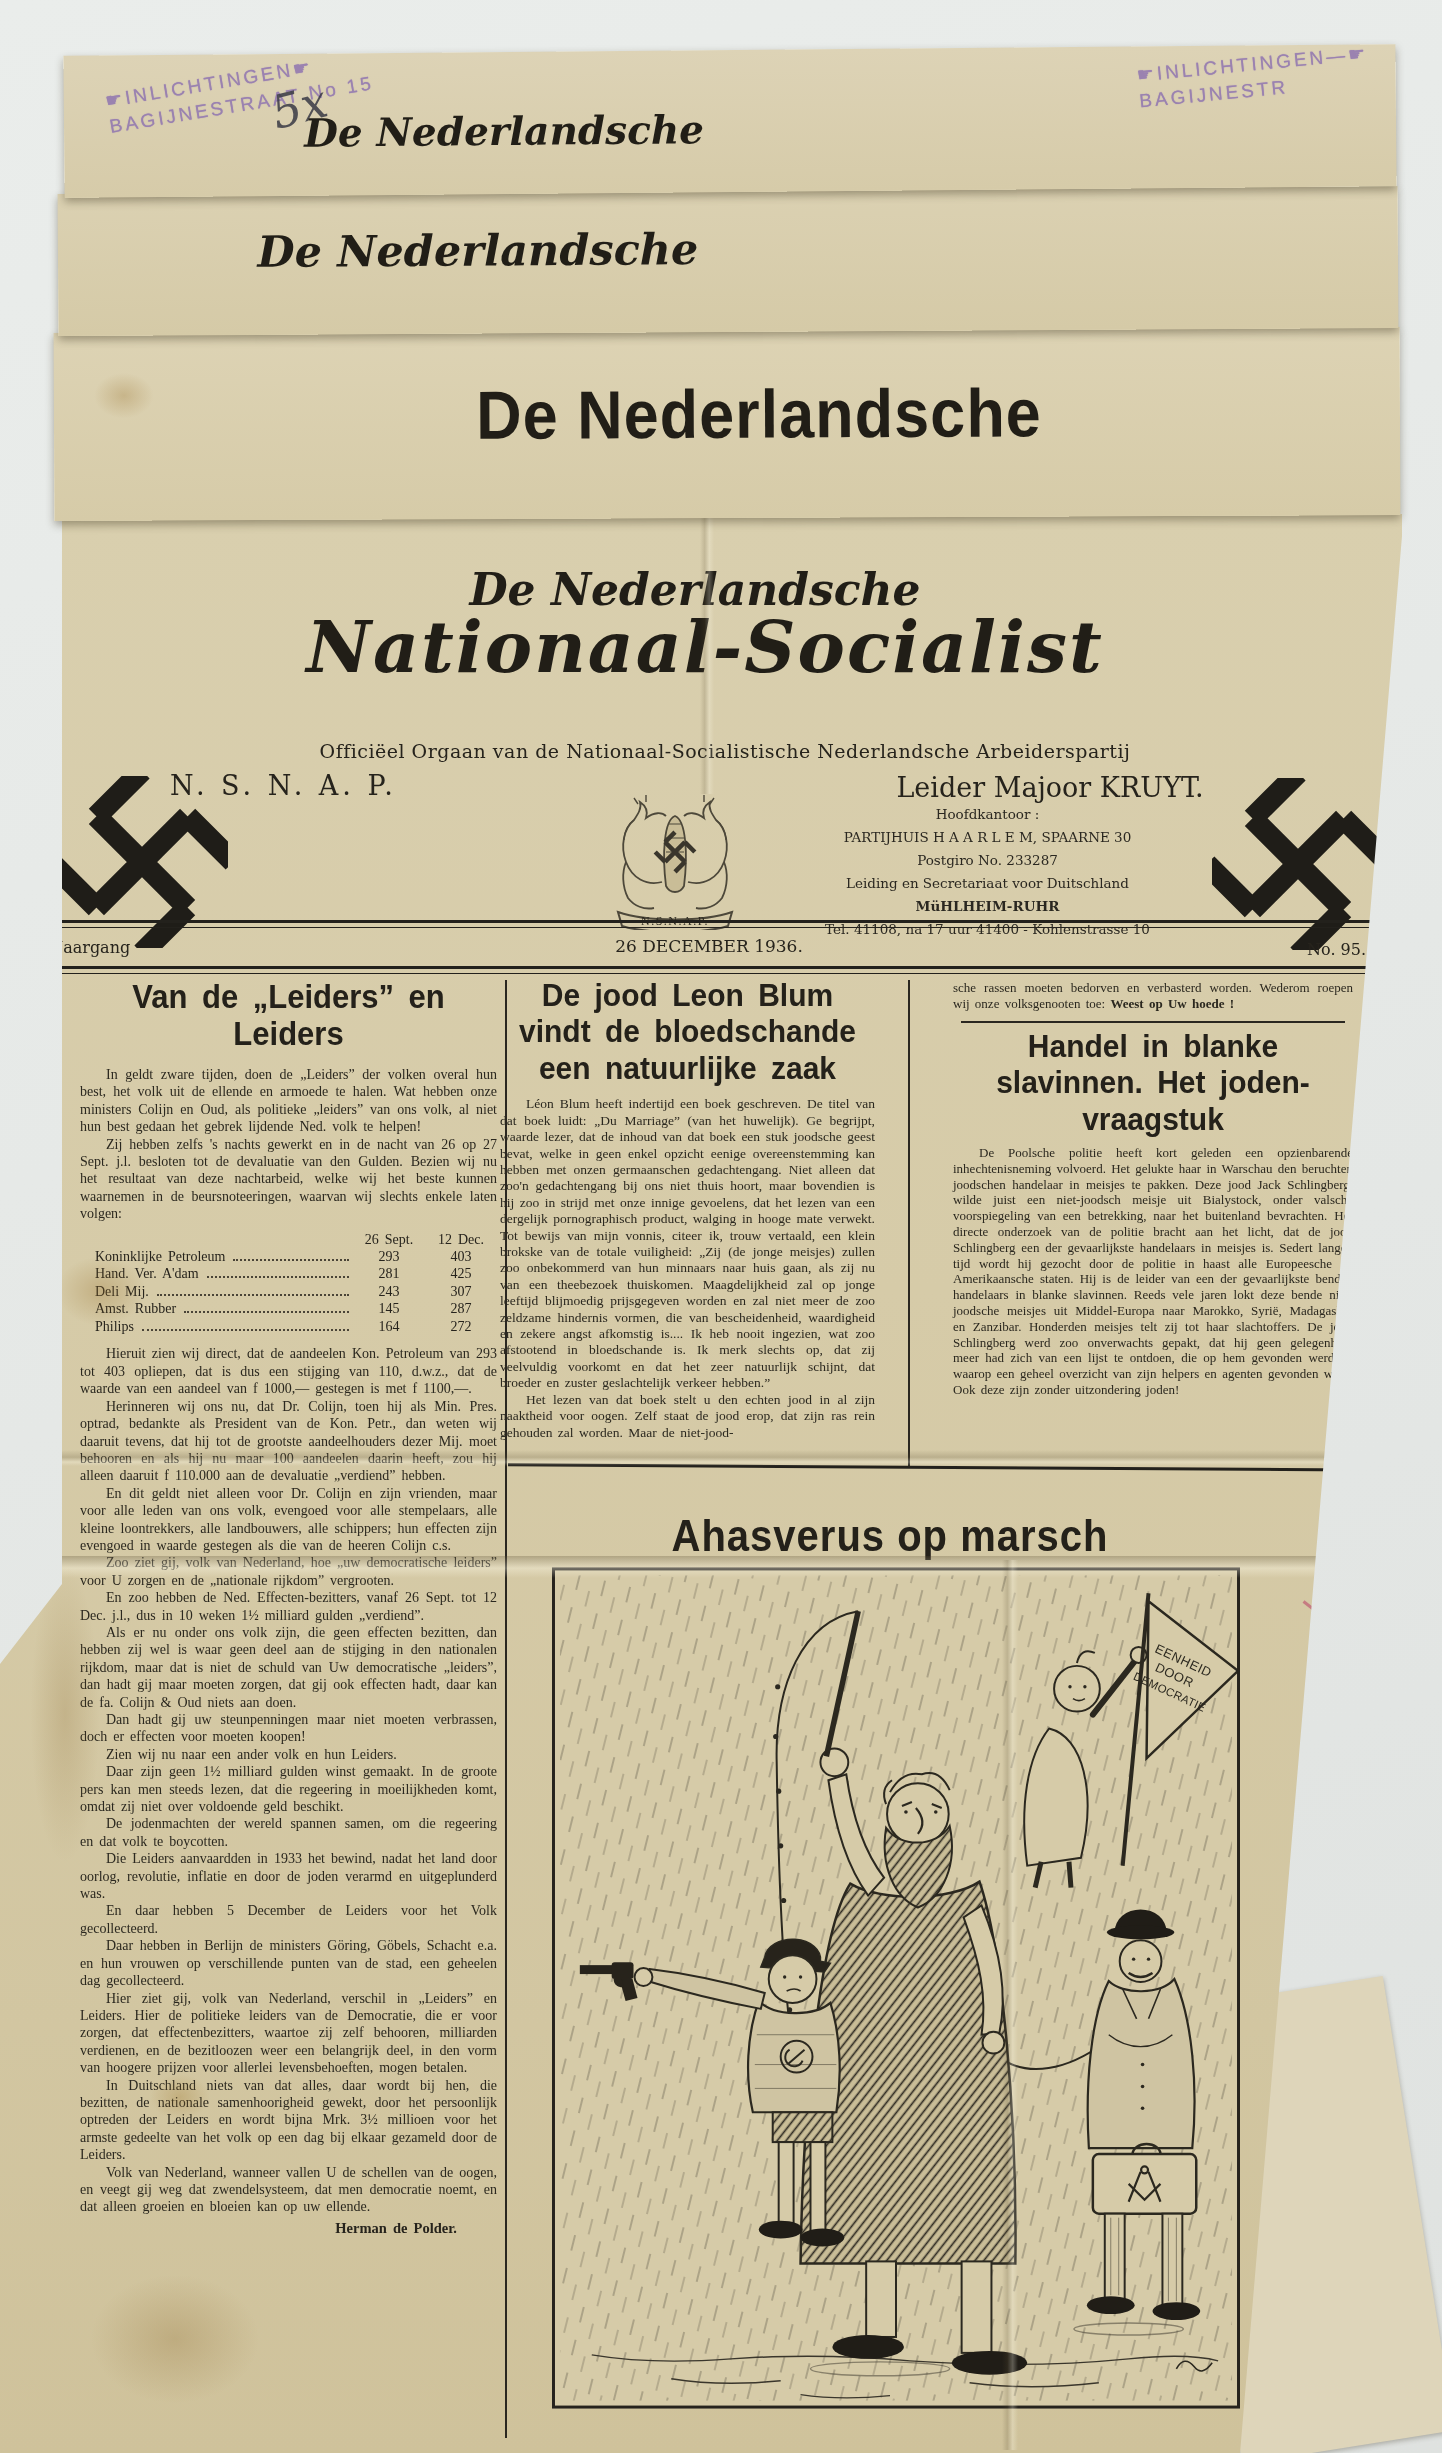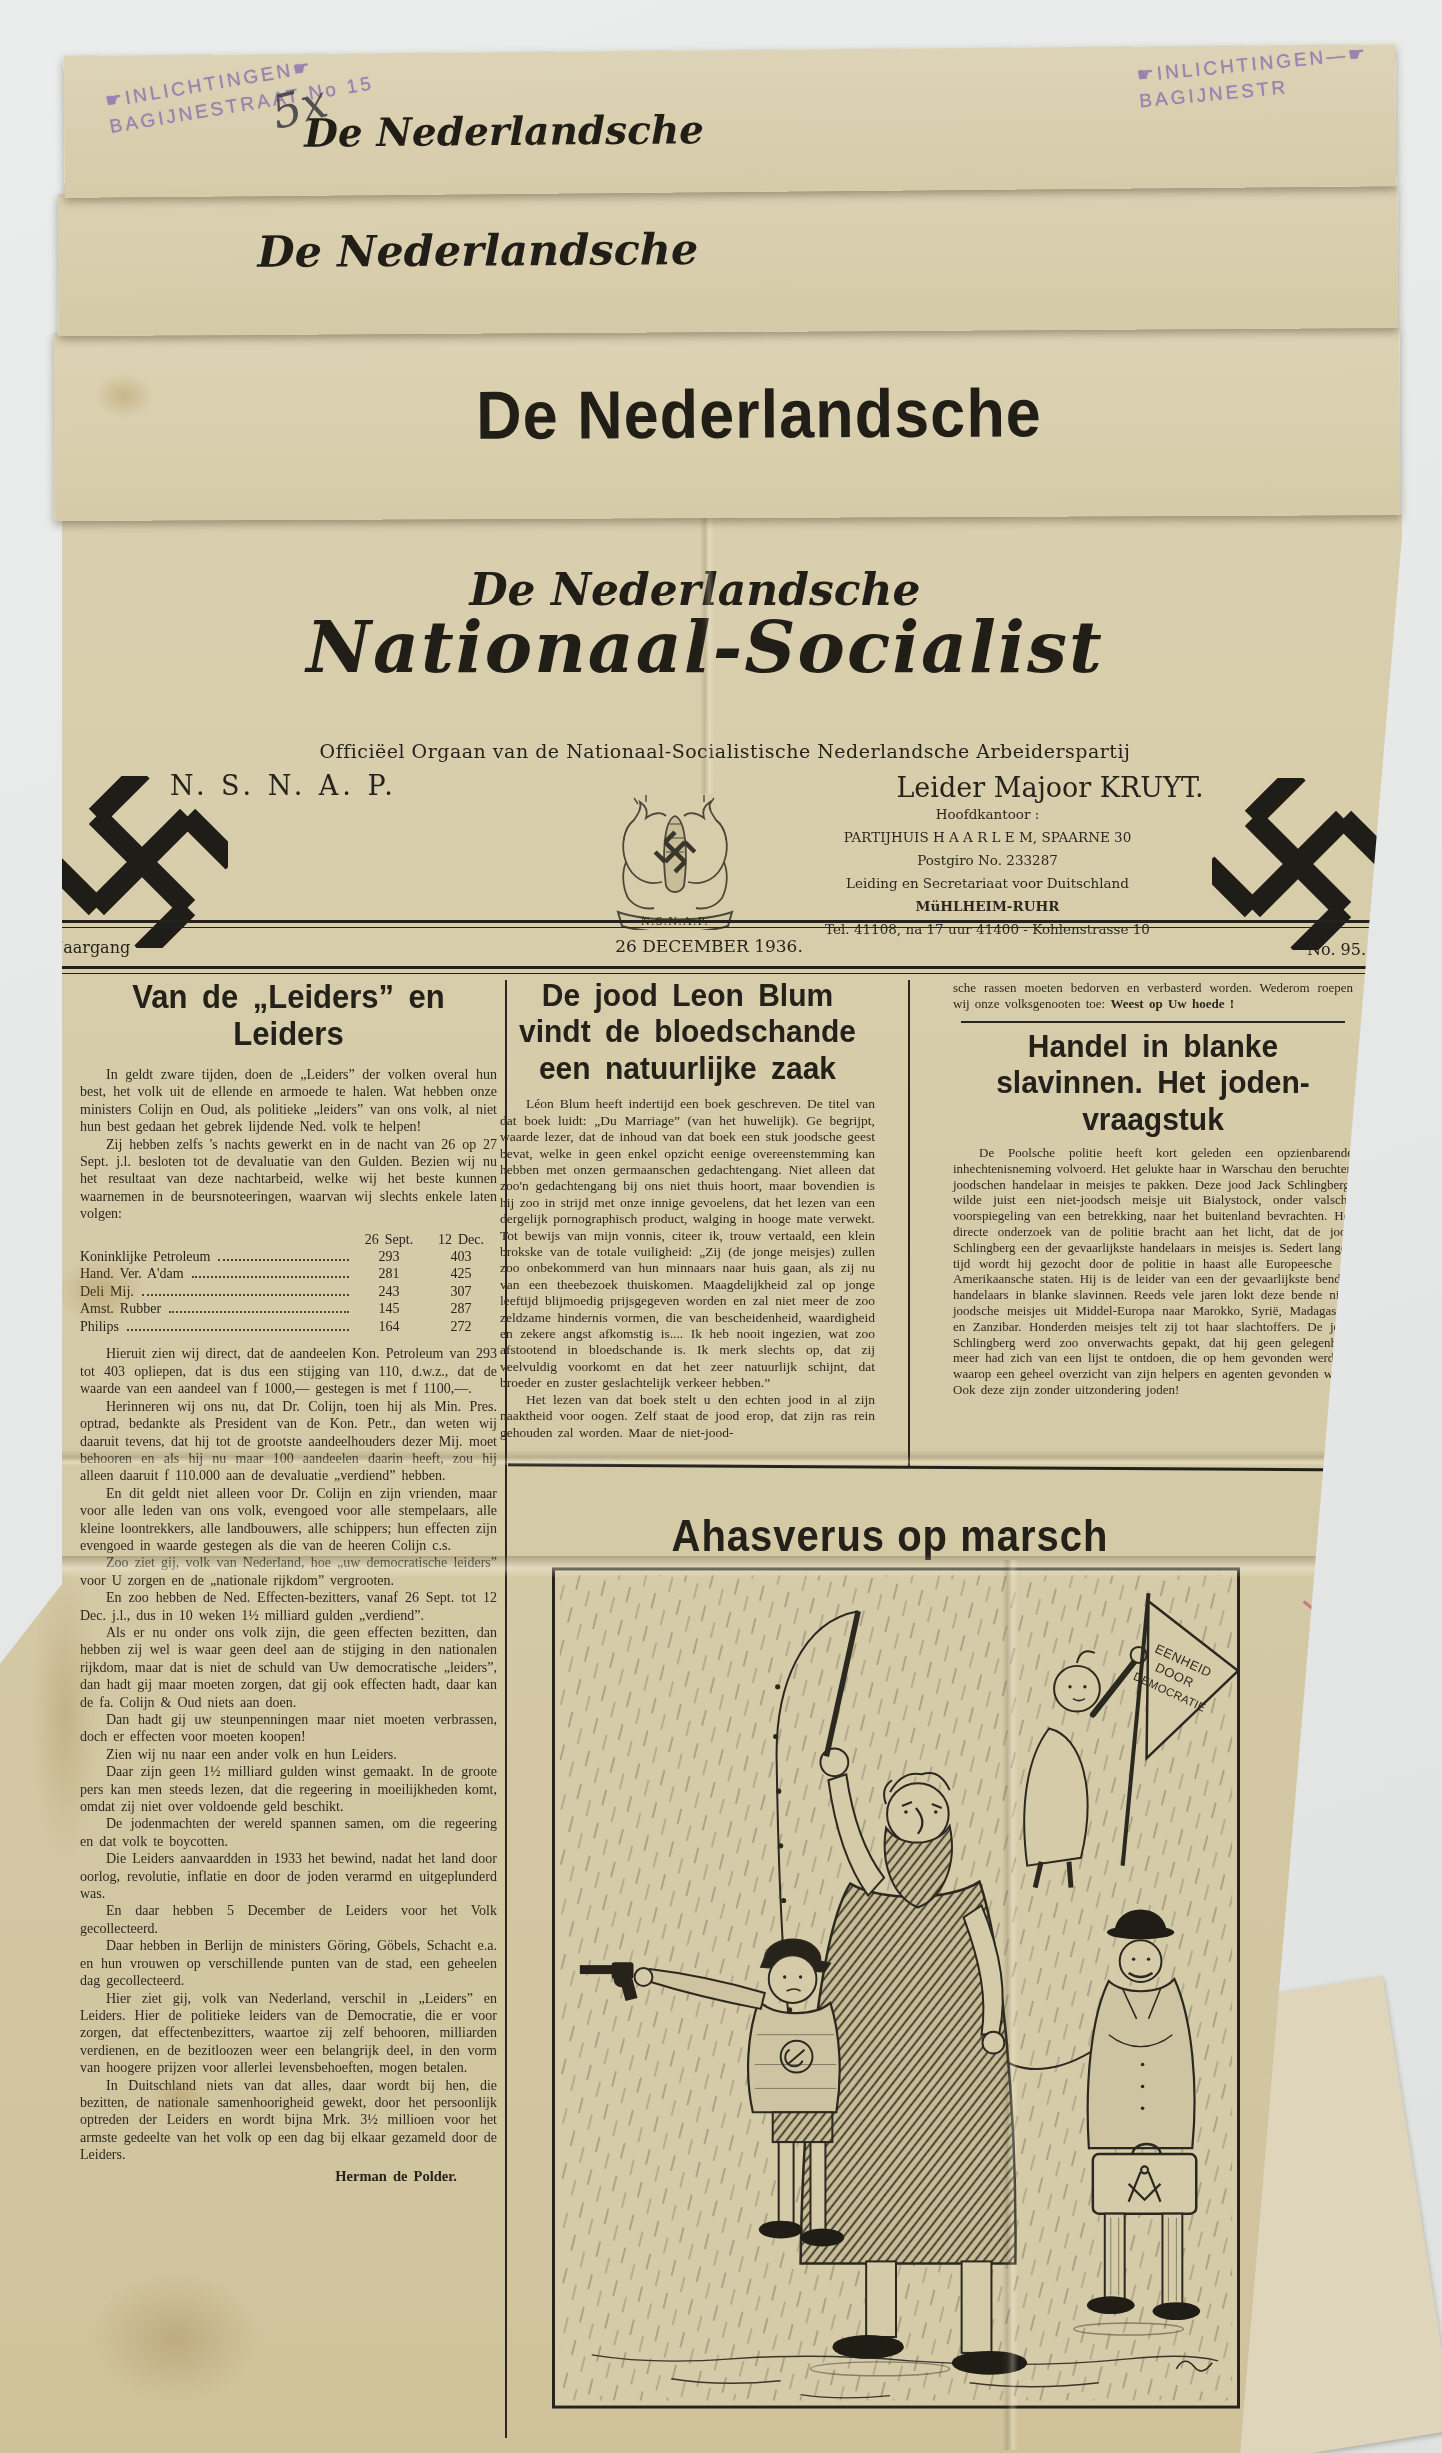--- a/index.html
+++ b/index.html
@@ -54,21 +54,21 @@
   .col-right .headline{font-size:30px;margin:8px 0 10px 0;}
   .minirule{height:2px;background:#2a2720;margin:9px 8px 2px 8px;}
   .sig{margin:4px 40px 0 0;text-align:right;font-weight:bold;font-size:14.5px;}
 
   .sthead{display:flex;justify-content:flex-end;margin-top:8px;font-size:14px;}
   .sth{width:72px;text-align:center;}
   .srow{display:flex;align-items:baseline;font-size:14px;line-height:17.5px;}
   .sn{white-space:nowrap;}
   .sd{flex:1;border-bottom:2px dotted #4a4437;margin:0 4px 3px 8px;height:1px;}
   .sv{width:72px;text-align:center;}
-  .stocks{margin-bottom:10px;}
+  .stocks{margin-bottom:10px;margin-left:15px;}
 
   .ahtitle{position:absolute;left:520px;top:1000px;width:740px;text-align:center;
            font-family:"Liberation Sans",sans-serif;font-weight:bold;font-size:40px;letter-spacing:1px;transform:scaleY(1.1);color:#24211a;}
   .cartoonbox{position:absolute;left:552px;top:1048px;width:688px;height:852px;}
 
   .crease{position:absolute;pointer-events:none;}
   .stain{position:absolute;pointer-events:none;border-radius:50%;}
   .redmark{position:absolute;left:1298px;top:1102px;width:52px;height:3px;background:#c06277;opacity:.75;transform:rotate(38deg);}
   .b{font-weight:bold;}
 </style>
@@ -214,20 +214,21 @@
           <p class="para">Als er nu onder ons volk zijn, die geen effecten bezitten, dan hebben zij wel is waar geen deel aan de stijging in den nationalen rijkdom, maar dat is niet de schuld van Uw democratische „leiders”, dan hadt gij maar moeten zorgen, dat gij ook effecten hadt, daar kan de fa. Colijn &amp; Oud niets aan doen.</p>
           <p class="para">Dan hadt gij uw steunpenningen maar niet moeten verbrassen, doch er effecten voor moeten koopen!</p>
           <p class="para">Zien wij nu naar een ander volk en hun Leiders.</p>
           <p class="para">Daar zijn geen 1½ milliard gulden winst gemaakt. In de groote pers kan men steeds lezen, dat die regeering in moeilijkheden komt, omdat zij niet over voldoende geld beschikt.</p>
           <p class="para">De jodenmachten der wereld spannen samen, om die regeering en dat volk te boycotten.</p>
           <p class="para">Die Leiders aanvaardden in 1933 het bewind, nadat het land door oorlog, revolutie, inflatie en door de joden verarmd en uitgeplunderd was.</p>
           <p class="para">En daar hebben 5 December de Leiders voor het Volk gecollecteerd.</p>
           <p class="para">Daar hebben in Berlijn de ministers Göring, Göbels, Schacht e.a. en hun vrouwen op verschillende punten van de stad, een geheelen dag gecollecteerd.</p>
           <p class="para">Hier ziet gij, volk van Nederland, verschil in „Leiders” en Leiders. Hier de politieke leiders van de Democratie, die er voor zorgen, dat effectenbezitters, waartoe zij zelf behooren, milliarden verdienen, en de bezitloozen weer een belangrijk deel, in den vorm van hoogere prijzen voor allerlei levensbehoeften, mogen betalen.</p>
           <p class="para">In Duitschland niets van dat alles, daar wordt bij hen, die bezitten, de nationale samenhoorigheid gewekt, door het persoonlijk optreden der Leiders en wordt bijna Mrk. 3½ millioen voor het armste gedeelte van het volk op een dag bij elkaar gezameld door de Leiders.</p>
+          <p class="para">Volk van Nederland, wanneer vallen U de schellen van de oogen, en veegt gij weg dat zwendelsysteem, dat men democratie noemt, en dat alleen groeien en bloeien kan op uw ellende.</p>
         </div>
       <p class="sig">Herman de Polder.</p>
     </div>
 
     <div class="col col-mid">
       <div class="headline">De jood Leon Blum vindt de bloedschande een natuurlijke zaak</div>
       <div>
           <p class="para">Léon Blum heeft indertijd een boek geschreven. De titel van dat boek luidt: „Du Marriage” (van het huwelijk). Ge begrijpt, waarde lezer, dat de inhoud van dat boek een stuk joodsche geest bevat, welke in geen enkel opzicht eenige overeenstemming kan hebben met onzen germaanschen gedachtengang. Niet alleen dat zoo'n gedachtengang bij ons niet thuis hoort, maar bovendien is hij zoo in strijd met onze innige gevoelens, dat het lezen van een dergelijk pornographisch product, walging in hooge mate verwekt. Tot bewijs van mijn vonnis, citeer ik, trouw vertaald, een klein brokske van de totale vuiligheid: „Zij (de jonge meisjes) zullen zoo onbekommerd van hun minnaars naar huis gaan, als zij nu van een theebezoek thuiskomen. Maagdelijkheid zal op jonge leeftijd blijmoedig prijsgegeven worden en zal niet meer de zoo zeldzame hindernis vormen, die van bescheidenheid, waardigheid en zekere angst afkomstig is.... Ik heb nooit ingezien, wat zoo afstootend in bloedschande is. Ik merk slechts op, dat zij veelvuldig voorkomt en dat het zeer natuurlijk schijnt, dat broeder en zuster geslachtelijk verkeer hebben.”</p>
           <p class="para">Het lezen van dat boek stelt u den echten jood in al zijn naaktheid voor oogen. Zelf staat de jood erop, dat zijn ras rein gehouden zal worden. Maar de niet-jood-</p>
         </div>

